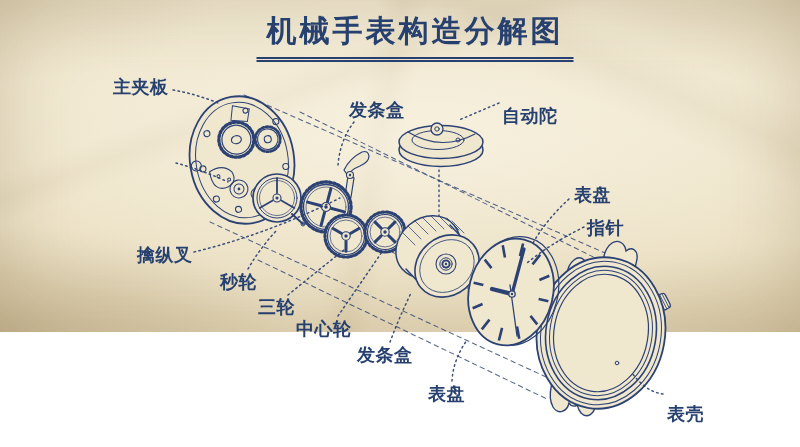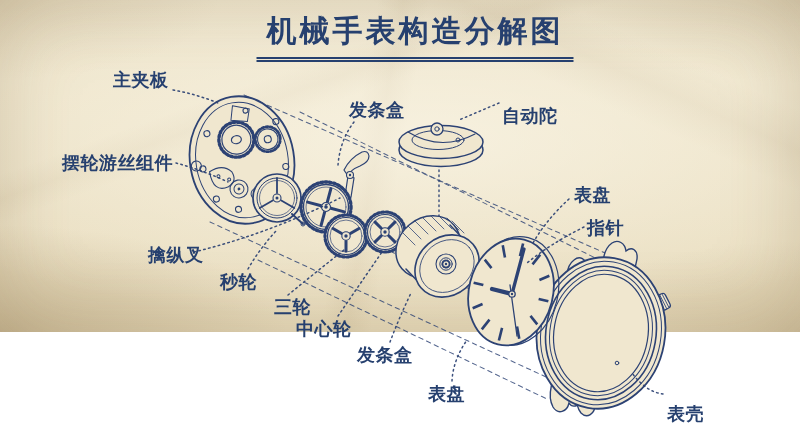--- a/index.html
+++ b/index.html
@@ -212,25 +212,24 @@
         <path d="M499 103 L459 120"></path>
         <path d="M569 199 Q546 220 533 243"></path>
         <path d="M584 227 Q550 244 527 263"></path>
         <path d="M663 394 Q646 392 632 373"></path>
       </g>
     </g>
   </svg>
 
   <div class="title">机械手表构造分解图</div>
 
-  <div class="lbl" style="left:113px;top:68px">主夹板</div>
-  <div class="lbl" style="left:62px;top:151px">摆轮游丝组件</div>
-  <div class="lbl" style="left:148px;top:243px">擒纵叉</div>
+  <div class="lbl" style="left:113px;top:75px">主夹板</div>
+  <div class="lbl" style="left:137px;top:243px">擒纵叉</div>
   <div class="lbl" style="left:220px;top:270px">秒轮</div>
-  <div class="lbl" style="left:274px;top:295px">三轮</div>
+  <div class="lbl" style="left:258px;top:295px">三轮</div>
   <div class="lbl" style="left:296px;top:317px">中心轮</div>
   <div class="lbl" style="left:357px;top:343px">发条盒</div>
   <div class="lbl" style="left:428px;top:382px">表盘</div>
   <div class="lbl" style="left:349px;top:98px">发条盒</div>
   <div class="lbl" style="left:502px;top:104px">自动陀</div>
   <div class="lbl" style="left:574px;top:183px">表盘</div>
   <div class="lbl" style="left:587px;top:216px">指针</div>
   <div class="lbl" style="left:667px;top:402px">表壳</div>
 
 </div>

